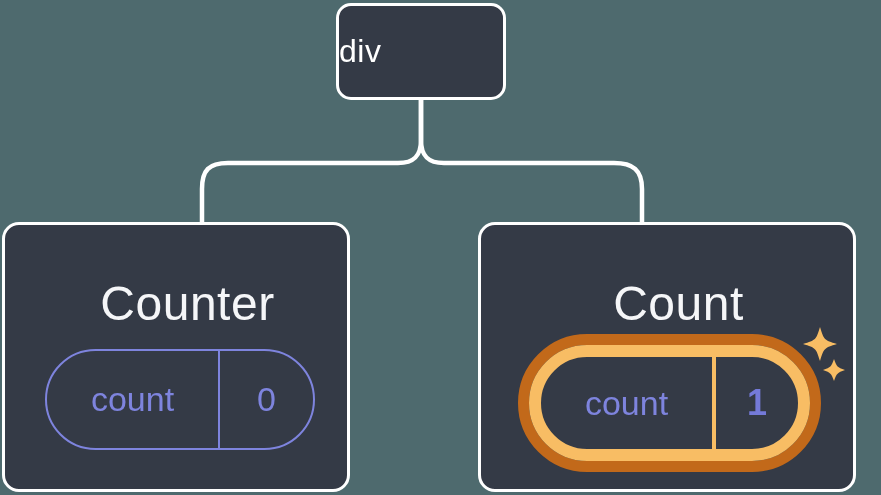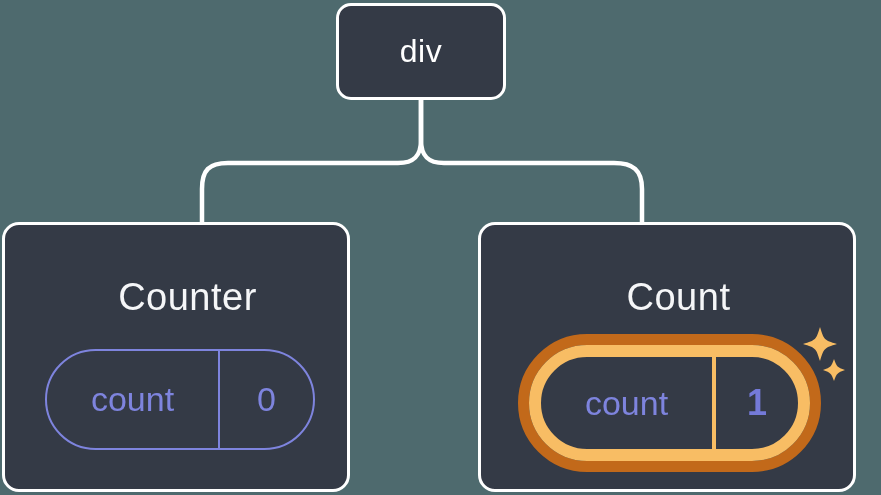--- a/index.html
+++ b/index.html
@@ -11,33 +11,33 @@
   body{font-family:"Liberation Sans","DejaVu Sans",sans-serif;}
   .canvas{
     position:relative; width:881px; height:495px; background:var(--bg);
     overflow:hidden;
   }
   .connectors{position:absolute; left:0; top:0; width:881px; height:495px;}
   .node-root{
     position:absolute; left:336px; top:3px; width:170px; height:97px;
     background:var(--card-bg); border:3.5px solid var(--card-border);
     border-radius:15px; box-sizing:border-box;
-    display:flex; align-items:center; justify-content:center;
+    display:flex; align-items:center; 
   }
   .node-root-label{color:#FFFFFF; font-size:32px; font-weight:400; letter-spacing:.5px;}
   .card{
     position:absolute; top:222px; height:270px;
     background:var(--card-bg); border:3px solid var(--card-border);
     border-radius:17px; box-sizing:border-box;
   }
   .card-left{left:2px; width:348px;}
   .card-right{left:478px; width:378px;}
   .card-title{
     position:absolute; left:0; right:0; top:51px; text-align:center;
-    color:var(--title); font-size:38px; font-weight:500; letter-spacing:.5px;margin-left:23px;
+    color:var(--title); font-size:48px; font-weight:500; letter-spacing:.5px;margin-left:23px;
   }
   
   .pill{
     position:absolute; left:40px; top:124px; width:270px; height:101px;
     border:2.5px solid var(--purple); border-radius:52px; box-sizing:border-box;
     display:flex; align-items:stretch;
   }
   .pill-seg-key{
     width:171px; border-right:2.5px solid var(--purple);
     display:flex; align-items:center; justify-content:center;

